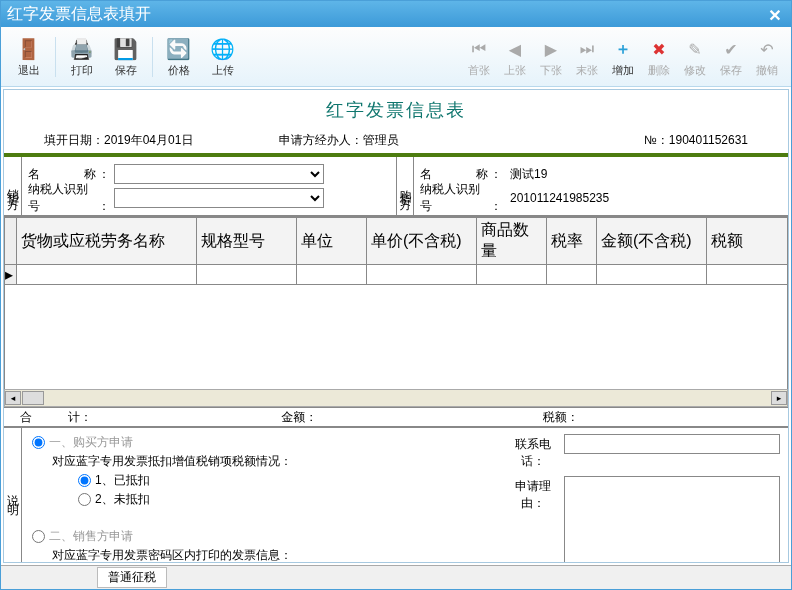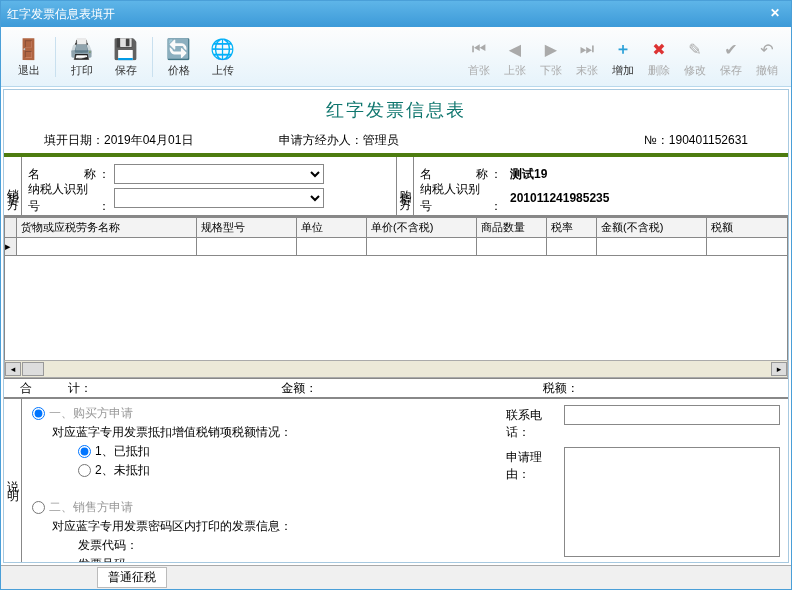--- a/index.html
+++ b/index.html
@@ -1,18 +1,18 @@
 <!DOCTYPE html>
 <html><head>
 <meta charset="utf-8">
 <style>
 * { box-sizing: border-box; margin: 0; padding: 0; }
 body { font-family: "Microsoft YaHei", SimSun, sans-serif; font-size: 12px; background: #e8f4fc; overflow: hidden; }
 .window { width: 792px; height: 590px; background: #fff; border: 1px solid #4a9fd8; display: flex; flex-direction: column; }
-.titlebar { height: 26px; background: linear-gradient(#5eb5e8,#3d9ad8); color: #fff; display: flex; align-items: center; padding: 0 6px; font-size: 12px; }
+.titlebar { height: 26px; background: linear-gradient(#5eb5e8,#3d9ad8); color: #fff; display: flex; align-items: center; padding: 0 6px; font-size: 16px; }
 .titlebar .title { flex: 1; }
 .titlebar .close { width: 20px; height: 16px; text-align: center; cursor: pointer; font-weight: bold; }
 .toolbar { height: 60px; background: linear-gradient(#fdfdfd,#e6f3fb); border-bottom: 1px solid #b8d8ec; display: flex; align-items: center; padding: 4px 6px; }
 .tb-btn { display: flex; flex-direction: column; align-items: center; justify-content: center; width: 44px; height: 52px; cursor: pointer; font-size: 11px; color: #333; }
 .tb-btn .ic { width: 28px; height: 28px; display: flex; align-items: center; justify-content: center; font-size: 20px; }
 .tb-btn.disabled { color: #aaa; }
 .tb-sep { width: 1px; height: 40px; background: #c9e0ef; margin: 0 4px; }
 .spacer { flex: 1; }
 .tb-sm { width: 36px; }
 .tb-sm .ic { font-size: 16px; }
@@ -21,44 +21,44 @@
 .meta-row { display: flex; padding: 4px 40px; font-size: 12px; }
 .meta-row > div { flex: 1; }
 .meta-right { text-align: right; }
 .parties { display: flex; border-top: 4px solid #4d7c0f; border-bottom: 1px solid #888; }
 .vlabel { width: 18px; border-right: 1px solid #888; display: flex; align-items: center; justify-content: center; writing-mode: vertical-rl; font-size: 12px; padding: 4px 0; letter-spacing: 4px; }
 .party { flex: 1; padding: 4px 6px; }
 .party-row { display: flex; align-items: center; margin: 2px 0; height: 22px; }
 .party-row label { width: 86px; text-align-last: justify; padding-right: 4px; }
 select.fld, input.fld { height: 20px; border: 1px solid #888; font-size: 12px; width: 210px; background: #fff; }
 .mid-border { border-left: 1px solid #888; }
-.ro { padding-left: 4px; font-weight: bold; }
+.ro { padding-left: 4px; }
 .grid { border-top: 1px solid #888; }
-.grid table { border-collapse: collapse; width: 100%; font-size: 11px; }
+.grid table { border-collapse: collapse; width: 100%; font-size: 16px; }
 .grid th { background: #f3f3f3; border: 1px solid #888; padding: 2px 4px; text-align: left; font-weight: normal; height: 18px; }
 .grid td { border: 1px solid #888; height: 18px; }
 .grid .rowmark { width: 12px; background: #eee; }
 .grid-body { height: 104px; background: #fff; border-left: 1px solid #888; border-right: 1px solid #888; }
 .hscroll { height: 18px; background: #ece9d8; border: 1px solid #aaa; display: flex; align-items: center; }
 .hscroll .arrow { width: 16px; height: 14px; border: 1px solid #999; background: #ddd; text-align: center; line-height: 12px; font-size: 9px; }
 .hscroll .thumb { width: 22px; height: 14px; border: 1px solid #999; background: #ddd; margin-left: 1px; }
 .totals { display: flex; border-top: 1px solid #888; border-bottom: 1px solid #888; height: 20px; align-items: center; font-size: 12px; }
 .totals > div { flex: 1; padding: 0 16px; }
 .explain { flex: 1; display: flex; border-top: 1px solid #888; min-height: 0; overflow: hidden; }
 .explain .vlabel2 { width: 18px; border-right: 1px solid #888; display: flex; align-items: center; justify-content: center; writing-mode: vertical-rl; font-size: 12px; letter-spacing: 10px; }
 .explain-body { flex: 1; display: flex; }
 .exp-left { flex: 1; padding: 4px 10px; font-size: 12px; }
 .radio-row { display: flex; align-items: center; margin: 2px 0; }
 .radio-row input { margin-right: 4px; }
 .indent1 { margin-left: 20px; }
 .indent2 { margin-left: 46px; }
 .field-row { margin: 2px 0 2px 46px; }
 .exp-right { width: 290px; padding: 6px 8px; font-size: 12px; }
 .exp-right .fr { display: flex; align-items: flex-start; margin-bottom: 6px; }
-.exp-right label { width: 58px; text-align: left; padding-right: 4px; padding-top: 2px; }
+.exp-right label { width: 58px; text-align: center; padding-right: 4px; padding-top: 2px; }
 .exp-right input.phone { flex: 1; height: 20px; border: 1px solid #888; }
 .exp-right textarea { flex: 1; height: 110px; border: 1px solid #888; resize: none; }
 .statusbar { height: 24px; border-top: 1px solid #aaa; background: #f0f0f0; display: flex; align-items: center; font-size: 12px; }
 .statusbar .cell { border: 1px solid #bbb; padding: 1px 10px; margin-left: 96px; background: #fff; }
 .disabled-text { color: #999; }
 .plus { color: #2aa0d8; font-weight: bold; }
 .x-red { color: #d33; }
 </style>
 </head>
 <body>

